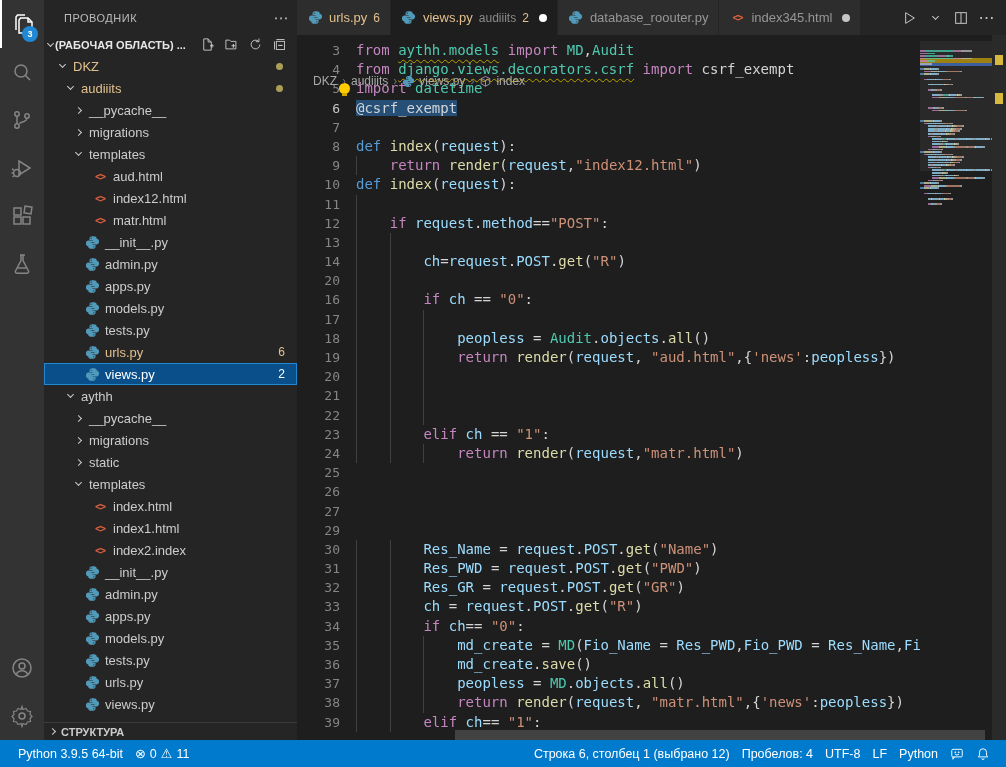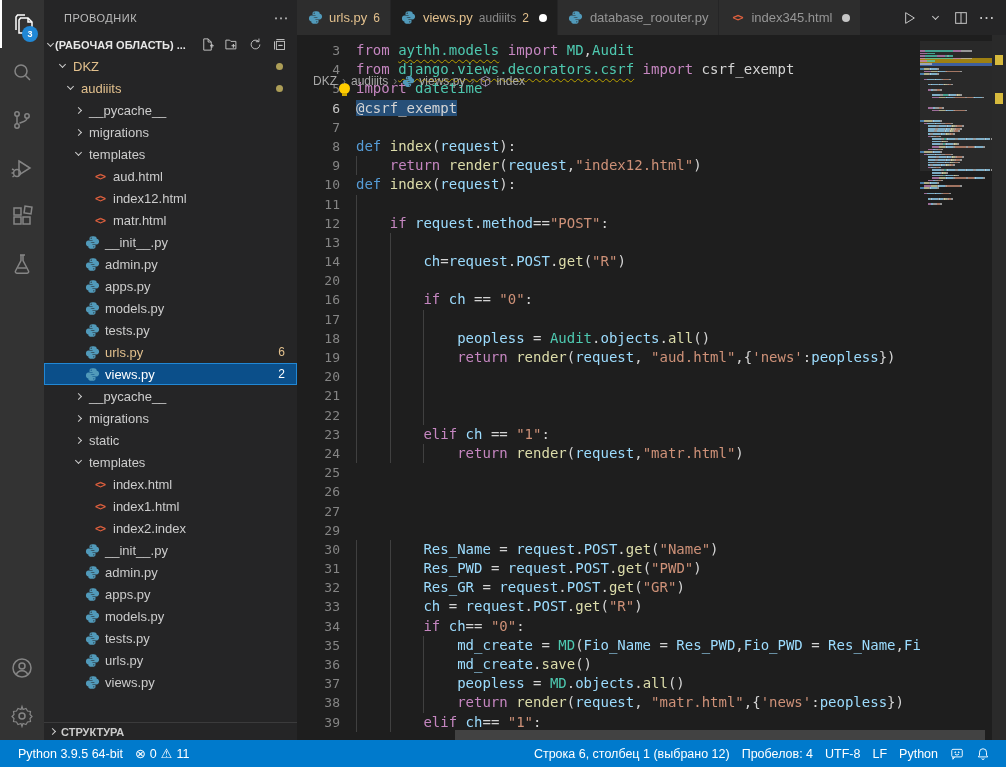--- a/index.html
+++ b/index.html
@@ -290,20 +290,24 @@
         </div>
         <div class="trow sel" style="padding-left: 40px;">
           <span class="ficon">
             <svg viewBox="0 0 16 16">
               <path fill="#519aba" d="M7.9 1.3c-1.9 0-3.1.9-3.1 2.3v1.7h3.3v.6H3.5C2.1 5.9 1 7.2 1 9s1.1 3.1 2.5 3.1h1.4V10.2c0-1.4 1.2-2.5 2.6-2.5h3c1.1 0 2-.9 2-2V3.6c0-1.4-1.5-2.3-3-2.3H7.9zM6.6 2.7a.66.66 0 1 1 0 1.32.66.66 0 0 1 0-1.32z"></path>
               <path fill="#519aba" d="M8.1 14.7c1.9 0 3.1-.9 3.1-2.3v-1.7H7.9v-.6h4.6c1.4 0 2.5-1.3 2.5-3.1s-1.1-3.1-2.5-3.1h-1.4v1.9c0 1.4-1.2 2.5-2.6 2.5h-3c-1.1 0-2 .9-2 2v2.1c0 1.4 1.5 2.3 3 2.3h1.6zm1.3-1.4a.66.66 0 1 1 0-1.32.66.66 0 0 1 0 1.32z"></path>
             </svg>
           </span>
           <span>views.py</span>
           <span class="tbadge">2</span>
+        </div>
+        <div class="trow" style="padding-left: 24px;">
+          <span class="chev down" style="margin-right: 8px;"></span>
+          <span>aythh</span>
         </div>
         <div class="trow" style="padding-left: 32px;">
           <span class="chev right" style="margin-right: 8px;"></span>
           <span>__pycache__</span>
         </div>
         <div class="trow" style="padding-left: 32px;">
           <span class="chev right" style="margin-right: 8px;"></span>
           <span>migrations</span>
         </div>
         <div class="trow" style="padding-left: 32px;">

